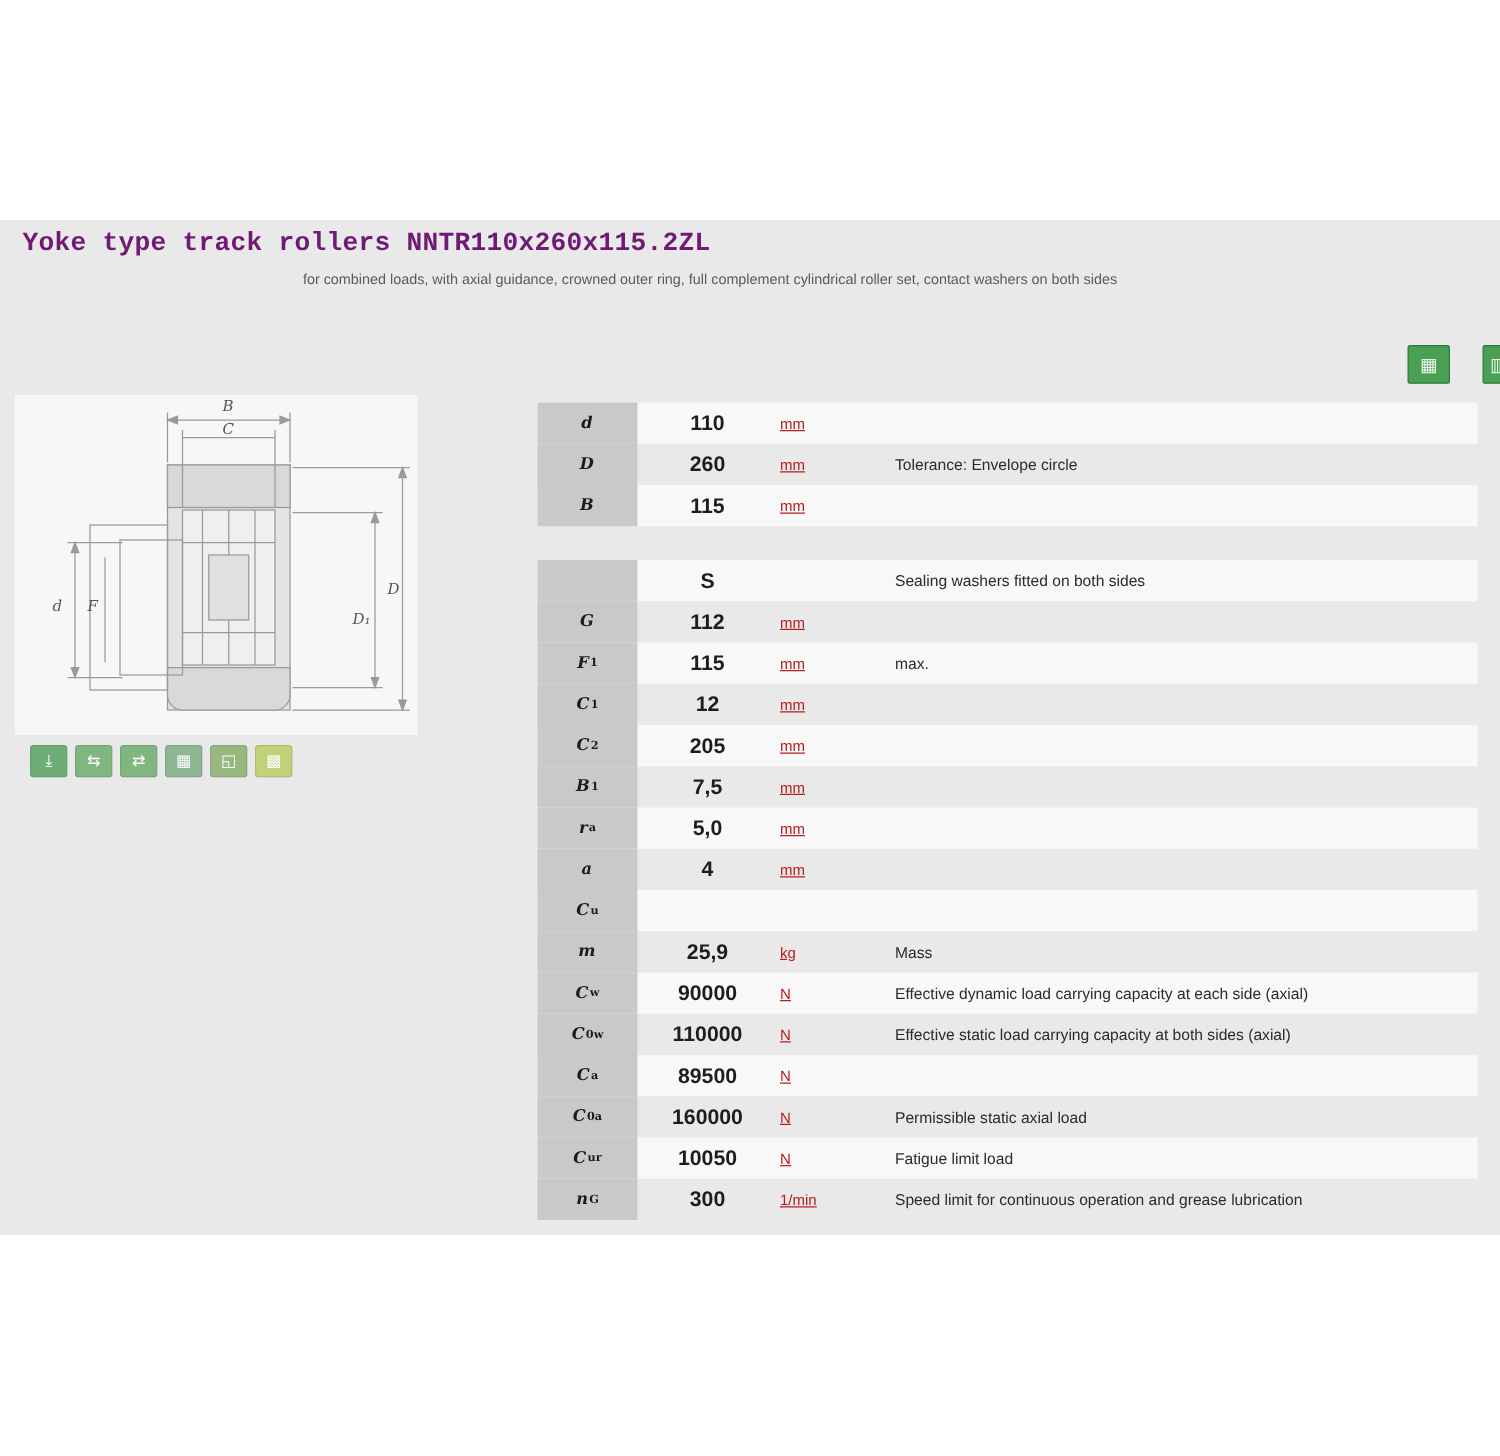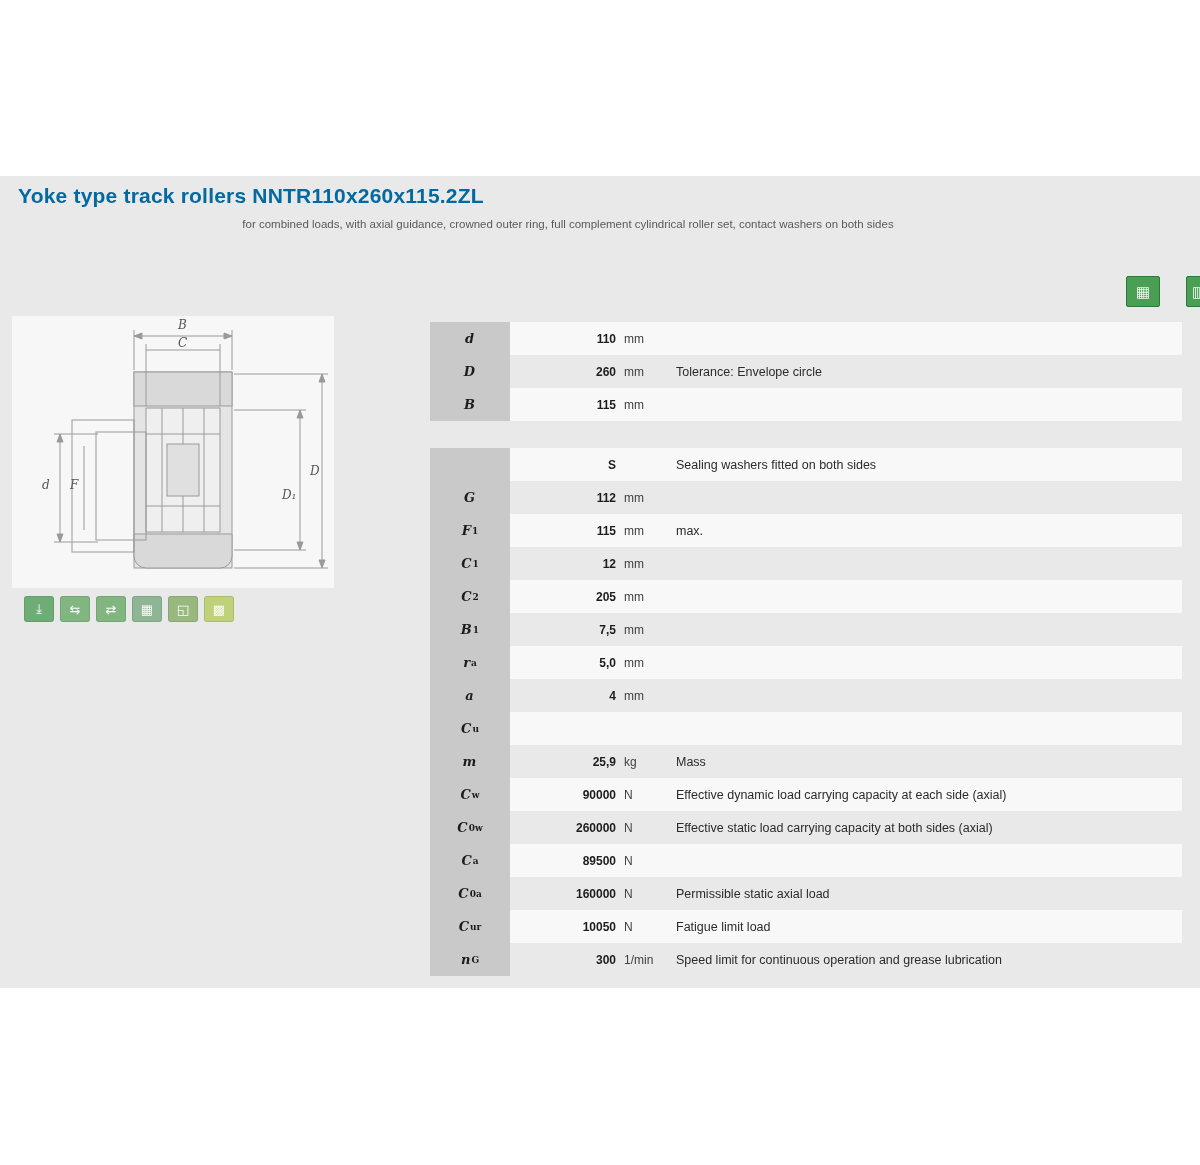--- a/index.html
+++ b/index.html
@@ -1,20 +1,20 @@
 <!DOCTYPE html>
 <html><head>
 <meta charset="utf-8">
 <style>
   html,body{margin:0;padding:0;}
   body{width:1200px;height:1165px;position:relative;overflow:hidden;background:#ffffff;
        font-family:"Liberation Sans","DejaVu Sans",sans-serif;color:#222;}
   .panel{position:absolute;left:0;top:176px;width:1200px;height:812px;background:#e9e9e9;}
 
-  .title{position:absolute;left:18px;top:8px;font-size:21px;font-weight:bold;color:#0369a1;letter-spacing:.2px;}
+  .title{position:absolute;left:18px;top:8px;font-size:21px;font-weight:bold;color:#701a75;letter-spacing:.2px;font-family:Liberation Mono, monospace;}
   .subtitle{position:absolute;left:18px;top:42px;font-size:11.5px;color:#5a5a5a;width:1100px;text-align:center;}
 
   .top-icon{position:absolute;top:100px;width:32px;height:29px;border:1px solid #2c7a38;background:#4a9f54;
             border-radius:2px;display:flex;align-items:center;justify-content:center;color:#eaf6ec;font-size:15px;cursor:pointer;}
   .top-icon.partial{left:1186px;width:24px;}
   .top-icon.main{left:1126px;}
 
   .draw-box{position:absolute;left:12px;top:140px;width:322px;height:272px;background:#f7f7f7;}
   .draw-box svg{display:block;}
   .dim{position:absolute;font-family:"DejaVu Serif","Liberation Serif",serif;font-style:italic;
@@ -26,23 +26,23 @@
 
   .t-block{position:absolute;left:430px;width:752px;}
   .t-block0{top:146px;}
   .t-block1{top:272px;}
   .row{display:flex;align-items:center;height:33px;background:#f8f8f8;}
   .row.stripe{background:transparent;}
   .sym{width:80px;height:33px;background:#c9c9c9;display:flex;align-items:center;justify-content:center;
        font-family:"DejaVu Serif","Liberation Serif",serif;font-style:italic;font-weight:bold;
        font-size:13px;color:#1c1c1c;flex:none;}
   .sym sub{font-size:9px;font-style:normal;margin-left:1px;}
-  .val{width:100px;margin-left:6px;text-align:right;font-weight:bold;font-size:12px;color:#1d1d1d;flex:none;}
-  .unit{width:52px;margin-left:8px;font-size:12px;color:#404040;flex:none;}
-  .note{flex:1;font-size:12.5px;color:#2b2b2b;white-space:nowrap;overflow:hidden;}
+  .val{width:100px;margin-left:6px;text-align:center;font-weight:bold;font-size:17px;color:#1d1d1d;flex:none;}
+  .unit{width:52px;margin-left:8px;font-size:12px;color:#b91c1c;flex:none;text-decoration:underline;}
+  .note{flex:1;font-size:12.5px;color:#2b2b2b;white-space:nowrap;overflow:hidden;margin-left:40px;}
 </style>
 </head>
 <body>
 
 <div class="panel">
 
   <div class="title">Yoke type track rollers NNTR110x260x115.2ZL</div>
   <div class="subtitle">for combined loads, with axial guidance, crowned outer ring, full complement cylindrical roller set, contact washers on both sides</div>
 
   <div class="top-icon main">▦</div>
@@ -235,21 +235,21 @@
         </div>
     <div class="val">90000</div>
     <div class="unit">N</div>
     <div class="note">Effective dynamic load carrying capacity at each side (axial)</div>
   </div>
       <div class="row stripe">
     <div class="sym">
           <span class="sym-base">C</span>
           <sub class="sym-sub">0w</sub>
         </div>
-    <div class="val">260000</div>
+    <div class="val">110000</div>
     <div class="unit">N</div>
     <div class="note">Effective static load carrying capacity at both sides (axial)</div>
   </div>
       <div class="row">
     <div class="sym">
           <span class="sym-base">C</span>
           <sub class="sym-sub">a</sub>
         </div>
     <div class="val">89500</div>
     <div class="unit">N</div>

